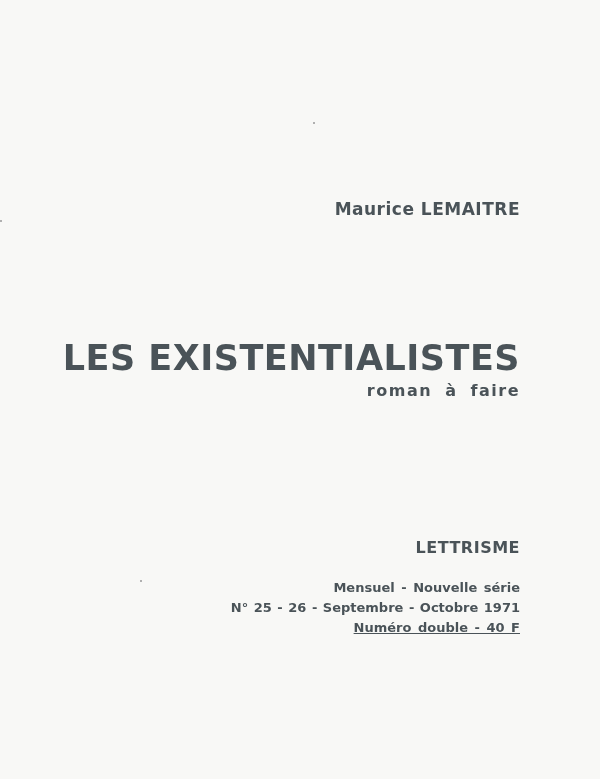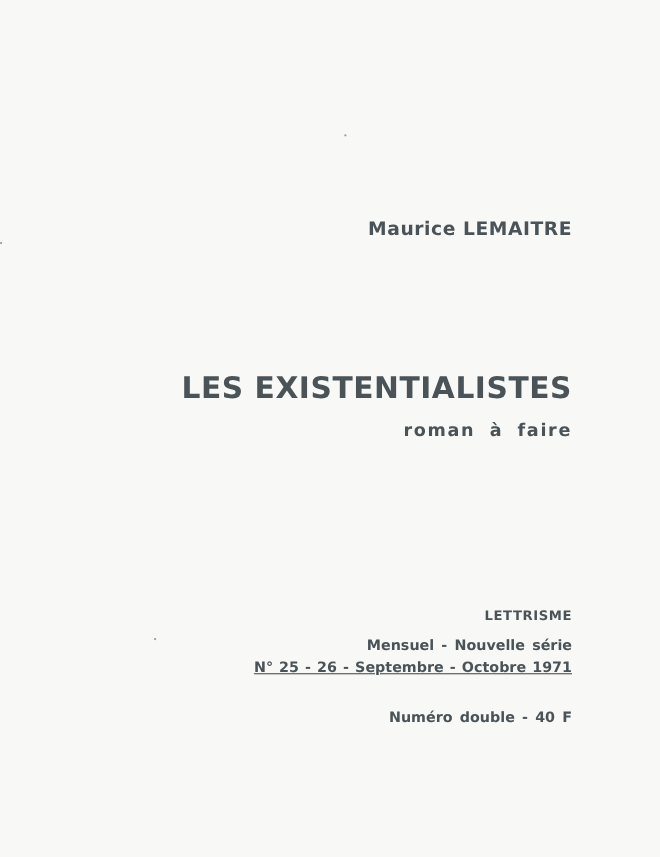--- a/index.html
+++ b/index.html
@@ -2,26 +2,26 @@
 <html><head>
 <meta charset="utf-8">
 <style>
   html, body { margin: 0; padding: 0; }
   body {
     width: 600px; height: 779px; background: #f8f8f6; position: relative; overflow: hidden;
     font-family: "DejaVu Sans", sans-serif; color: #4a5358; font-weight: bold;
   }
   .r { position: absolute; right: 80px; text-align: center; white-space: nowrap; }
   #author { top: 199px; font-size: 17px; letter-spacing: 0.5px; }
-  #title { top: 338px; right: 80px; font-size: 27px; letter-spacing: 0.5px; }
+  #title { top: 338px; right: 80px; font-size: 35px; letter-spacing: 0.5px; }
   #subtitle { top: 381px; font-size: 16px; letter-spacing: 1.5px; word-spacing: 6px; }
-  #lettrisme { top: 553px; font-size: 12px; letter-spacing: 0.5px; }
+  #lettrisme { top: 538px; font-size: 16px; letter-spacing: 0.5px; }
   #line1 { top: 580px; font-size: 13px; word-spacing: 2px; }
-  #line2 { top: 600px; font-size: 13px; word-spacing: 1px; text-decoration: underline; }
-  #line3 { top: 645px; font-size: 13px; word-spacing: 2px; }
+  #line2 { top: 600px; font-size: 13px; word-spacing: 1px; }
+  #line3 { top: 620px; font-size: 13px; word-spacing: 2px; text-decoration: underline; }
   .speck { position: absolute; width: 2px; height: 2px; background: #999; border-radius: 1px; }
 </style>
 </head>
 <body>
 
 <div class="r" id="author">Maurice  LEMAITRE</div>
 <div class="r" id="title">LES  EXISTENTIALISTES</div>
 <div class="r" id="subtitle">roman à faire</div>
 <div class="r" id="lettrisme">LETTRISME</div>
 <div class="r" id="line1">Mensuel - Nouvelle série</div>

